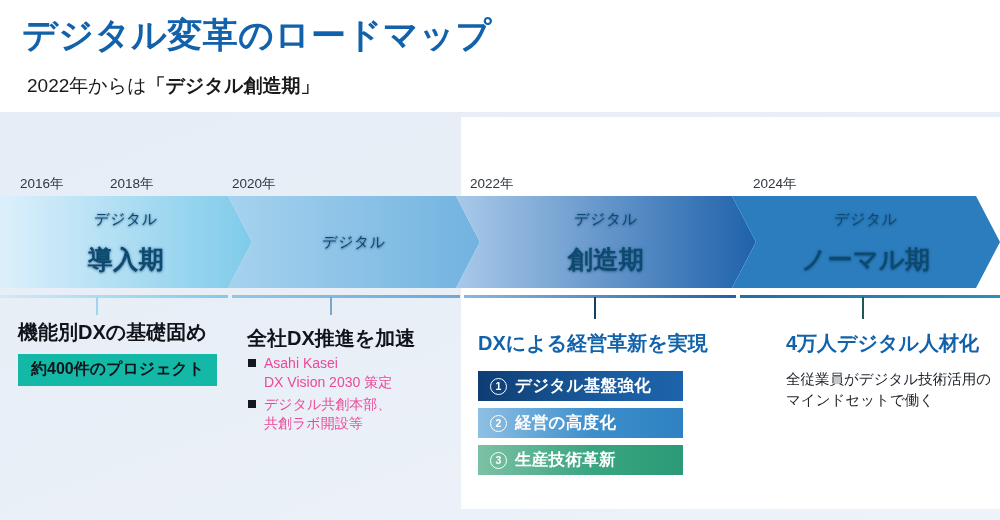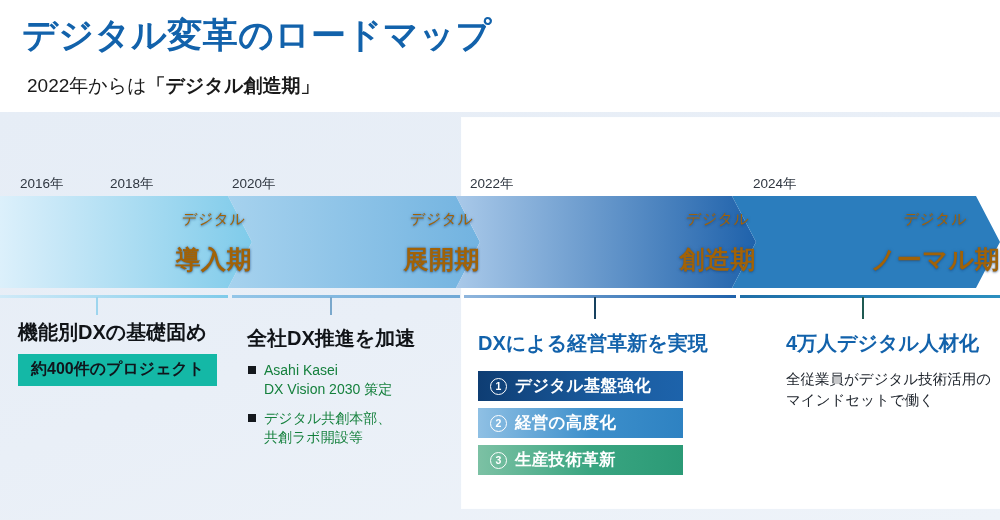--- a/index.html
+++ b/index.html
@@ -70,23 +70,23 @@
   }
 
   
   #chevrons { position: absolute; left: 0; top: 196px; width: 1000px; height: 92px; }
   .chev {
     position: absolute;
     top: 0;
     height: 92px;
     display: flex;
     flex-direction: column;
-    align-items: flex-end;
+    align-items: center;
     justify-content: center;
-    color: #a16207;
+    color: #0c4a6e;
     text-shadow: 0 0 3px rgba(30,80,140,0.55), 0 1px 2px rgba(20,60,110,0.4);
   }
   .chev .sub { font-size: 15px; line-height: 1.05; font-weight: normal; letter-spacing: 0.5px; }
   .chev .main { font-size: 25px; line-height: 1.15; font-weight: bold; letter-spacing: 0.5px; margin-top: 18px; }
   .chev-inner { position: relative; z-index: 2; text-align: center; }
 
   
   #rule { position: absolute; left: 0; top: 295px; width: 1000px; height: 3px; }
   .rule-seg { position: absolute; top: 0; height: 3px; }
   .tick {
@@ -112,24 +112,24 @@
     font-size: 16px;
     padding: 5px 13px 6px 13px;
     margin-top: 8px;
     white-space: nowrap;
   }
 
   ul.bullets { list-style: none; margin: 0; padding: 0; }
   ul.bullets li {
     position: relative;
     padding-left: 17px;
-    margin-top: 9px;
+    margin-top: 2px;
     font-size: 14px;
     line-height: 1.38;
-    color: #15803d;
+    color: #ec4899;
   }
   ul.bullets li::before {
     content: "";
     position: absolute;
     left: 1px; top: 5px;
     width: 8px; height: 8px;
     background: #14181d;
   }
 
   .plain-text {
@@ -215,21 +215,20 @@
           <defs>
             <linearGradient id="cg1" x1="0" y1="0" x2="1" y2="0">
               <stop offset="0%" stop-color="#a6d2ee"></stop>
               <stop offset="100%" stop-color="#72b3e0"></stop>
             </linearGradient>
           </defs>
           <polygon points="0,0 228,0 252,46 228,92 0,92 24,46" fill="url(#cg1)"></polygon>
         </svg>
         <div class="chev-inner">
           <div class="sub">デジタル</div>
-          <div class="main">展開期</div>
         </div>
       </div>
       <div class="chev" style="left: 456px; width: 300px;">
         <svg width="300" height="92" viewBox="0 0 300 92" style="position: absolute; left: 0px; top: 0px;">
           <defs>
             <linearGradient id="cg2" x1="0" y1="0" x2="1" y2="0">
               <stop offset="0%" stop-color="#a9c9e9"></stop>
               <stop offset="100%" stop-color="#1f62ab"></stop>
             </linearGradient>
           </defs>

